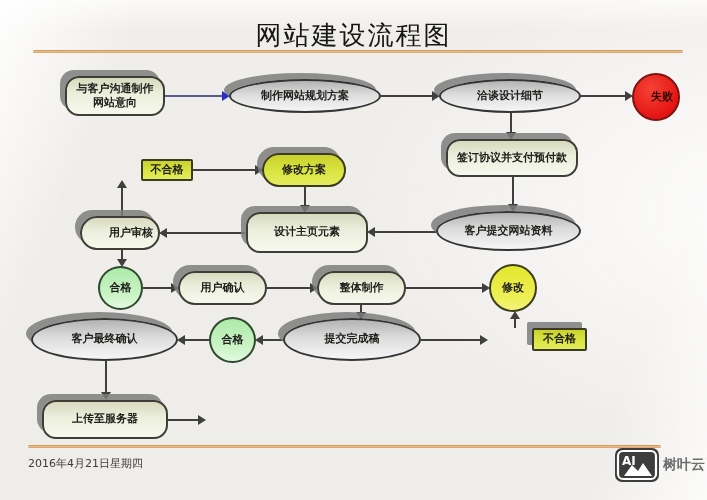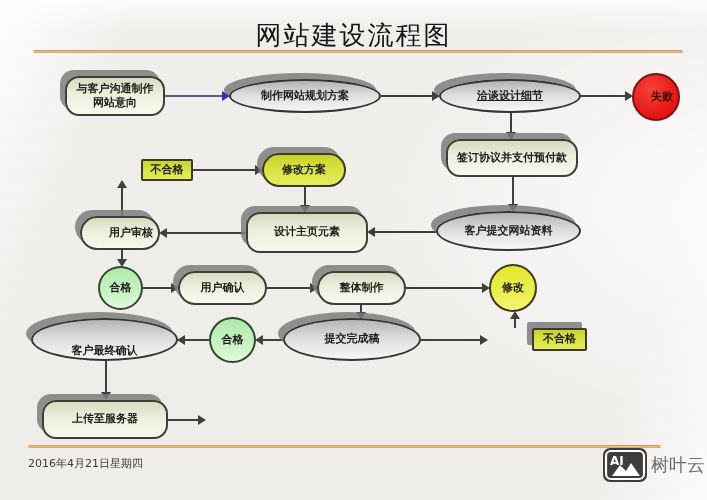--- a/index.html
+++ b/index.html
@@ -16,21 +16,21 @@
     position:absolute;top:18px;left:0;width:100%;text-align:center;
     font-family:"DejaVu Serif","Liberation Serif",serif;
     font-size:26px;color:#161616;letter-spacing:2px;
   }
   .rule{position:absolute;height:3px;border-radius:2px;
     background:linear-gradient(180deg,#c28a50 0%,#eec28a 55%,#d49a60 100%);}
   .rule-top{left:33px;top:50px;width:650px;}
   .rule-bottom{left:28px;top:445px;width:633px;}
   .date{position:absolute;left:28px;top:456px;font-size:11px;color:#3c3c3c;}
   .watermark{position:absolute;right:2px;top:448px;display:flex;align-items:center;gap:4px;}
-  .watermark .wm-text{font-size:18px;font-weight:400;color:#5f5f5f;opacity:.9;}
+  .watermark .wm-text{font-size:14px;font-weight:700;color:#5f5f5f;opacity:.9;}
 
   .canvas{position:absolute;left:0;top:0;width:707px;height:500px;}
 
   .node{position:absolute;box-sizing:border-box;display:flex;align-items:center;justify-content:center;
     text-align:center;border:2px solid #3e3e36;color:#20201c;font-weight:bold;font-size:11px;
     line-height:1.3;padding:1px 5px;}
   .node .lbl{display:block;}
   .shadow{box-shadow:-5px -6px 0 rgba(125,125,125,.85);}
   .rrect{border-radius:14px;}
   .stadium{border-radius:999px;}
@@ -147,21 +147,21 @@
       <div class="conn h" style="left: 168px; top: 419px; width: 36px;">
         <span class="bar"></span>
         <span class="arr right"></span>
       </div>
       <div class="node rrect cream shadow" style="left: 65px; top: 76px; width: 100px; height: 40px;">
         <span class="lbl">与客户沟通制作网站意向</span>
       </div>
       <div class="node ellipse gray shadow" style="left: 229px; top: 79px; width: 152px; height: 34px;">
         <span class="lbl">制作网站规划方案</span>
       </div>
-      <div class="node ellipse gray shadow" style="left: 439px; top: 79px; width: 142px; height: 34px; text-decoration: underline;">
+      <div class="node ellipse gray shadow" style="left: 439px; top: 79px; width: 142px; height: 34px;">
         <span class="lbl">洽谈设计细节</span>
       </div>
       <div class="node circle red" style="left: 632px; top: 73px; width: 48px; height: 48px;">
         <span class="lbl">失败</span>
       </div>
       <div class="node rrect cream shadow" style="left: 446px; top: 139px; width: 132px; height: 38px;">
         <span class="lbl">签订协议并支付预付款</span>
       </div>
       <div class="node rect lime" style="left: 96px; top: 159px; width: 52px; height: 22px;">
         <span class="lbl">不合格</span>
@@ -183,21 +183,21 @@
       </div>
       <div class="node stadium cream shadow" style="left: 178px; top: 271px; width: 89px; height: 34px;">
         <span class="lbl">用户确认</span>
       </div>
       <div class="node stadium cream shadow" style="left: 317px; top: 271px; width: 89px; height: 34px;">
         <span class="lbl">整体制作</span>
       </div>
       <div class="node circle yellow" style="left: 489px; top: 264px; width: 48px; height: 48px;">
         <span class="lbl">修改</span>
       </div>
-      <div class="node ellipse gray shadow" style="left: 31px; top: 318px; width: 147px; height: 43px; align-items: flex-end;">
+      <div class="node ellipse gray shadow" style="left: 31px; top: 318px; width: 147px; height: 43px;">
         <span class="lbl">客户最终确认</span>
       </div>
       <div class="node circle green" style="left: 209px; top: 317px; width: 47px; height: 46px;">
         <span class="lbl">合格</span>
       </div>
       <div class="node ellipse gray shadow" style="left: 283px; top: 318px; width: 138px; height: 43px;">
         <span class="lbl">提交完成稿</span>
       </div>
       <div class="node rect lime shadow" style="left: 487px; top: 328px; width: 55px; height: 23px;">
         <span class="lbl">不合格</span>

